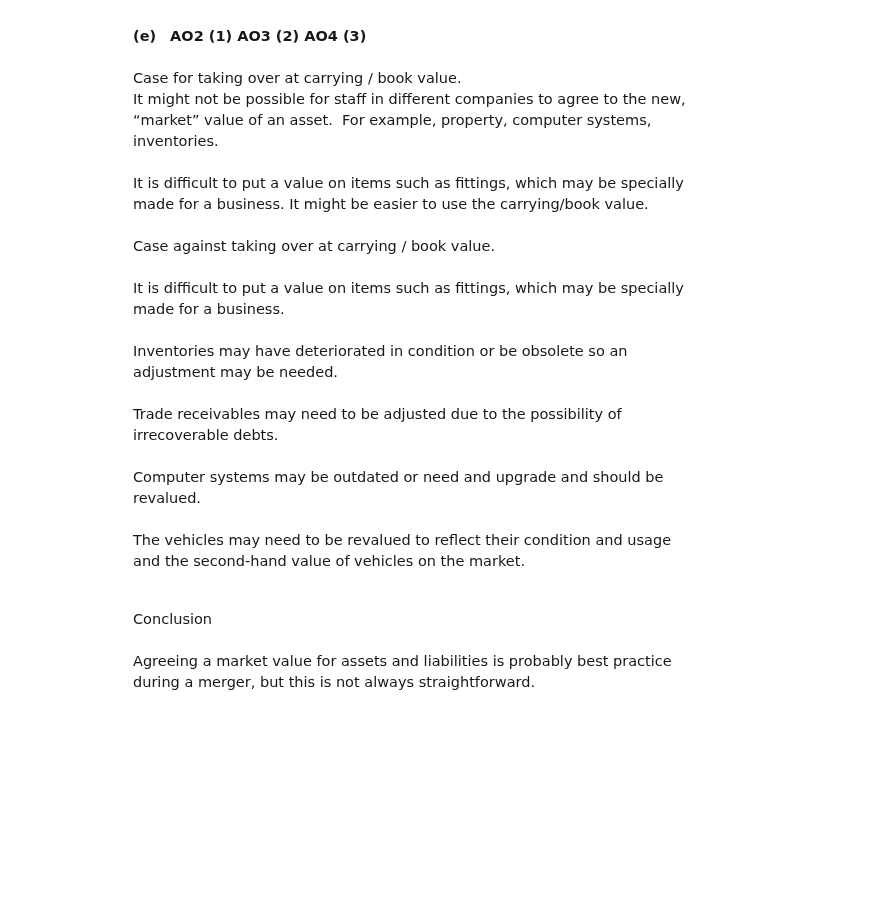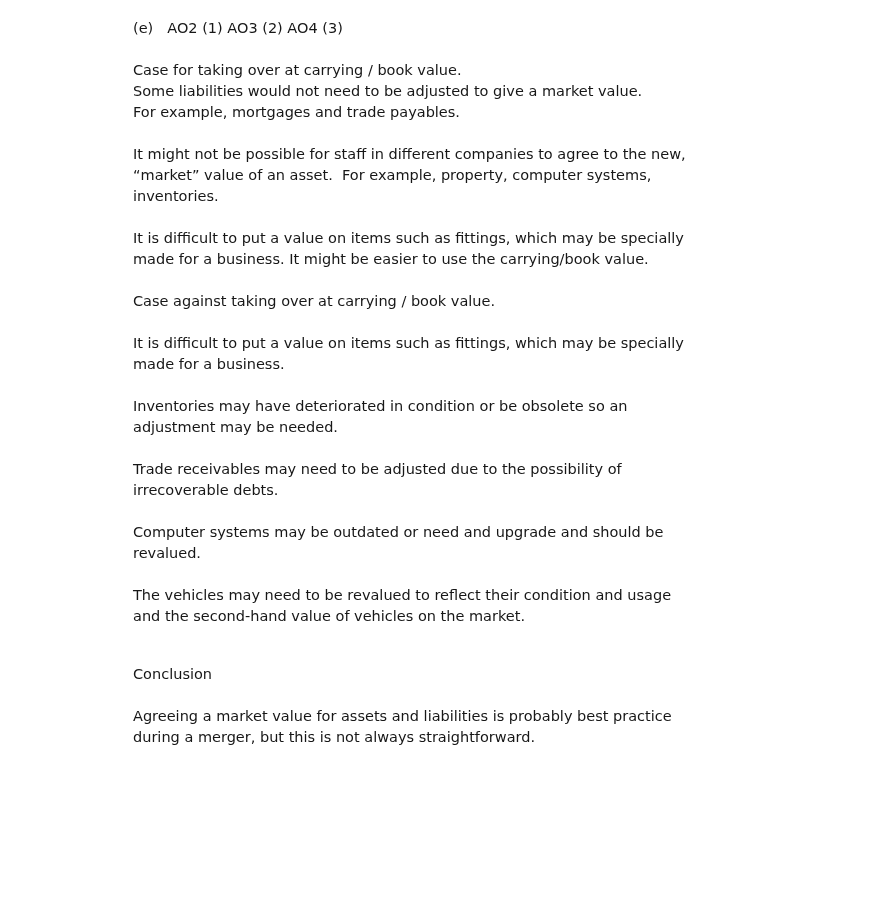--- a/index.html
+++ b/index.html
@@ -15,22 +15,22 @@
     font-family: "DejaVu Sans", "Liberation Sans", sans-serif;
     font-size: 14.5px;
     line-height: 21px;
     overflow: hidden;
   }
   .content {
     padding: 18px 0 0 133px;
     width: 800px;
   }
   .part-header {
-    font-weight: normal;
-    margin: 0 0 21px 0;
+    font-weight: bold;
+    margin: 8px 0 21px 0;
   }
   .part-label {
     display: inline-block;
     margin-right: 14px;
   }
   .heading {
     font-weight: normal;
     margin: 0 0 21px 0;
   }
   .heading.tight {
@@ -47,22 +47,20 @@
 </head>
 <body>
 
 <div class="content">
 
   <div class="part-header">
     <span class="part-label">(e)</span><span>AO2 (1) AO3 (2) AO4 (3)</span>
   </div>
 
   <div class="heading tight">Case for taking over at carrying / book value.</div>
-  <p class="para">Some liabilities would not need to be adjusted to give a market value.
-For example, mortgages and trade payables.</p>
   <p class="para">It might not be possible for staff in different companies to agree to the new,
 “market” value of an asset.  For example, property, computer systems,
 inventories.</p>
   <p class="para">It is difficult to put a value on items such as fittings, which may be specially
 made for a business. It might be easier to use the carrying/book value.</p>
 
   <div class="heading">Case against taking over at carrying / book value.</div>
   <p class="para">It is difficult to put a value on items such as fittings, which may be specially
 made for a business.</p>
   <p class="para">Inventories may have deteriorated in condition or be obsolete so an

